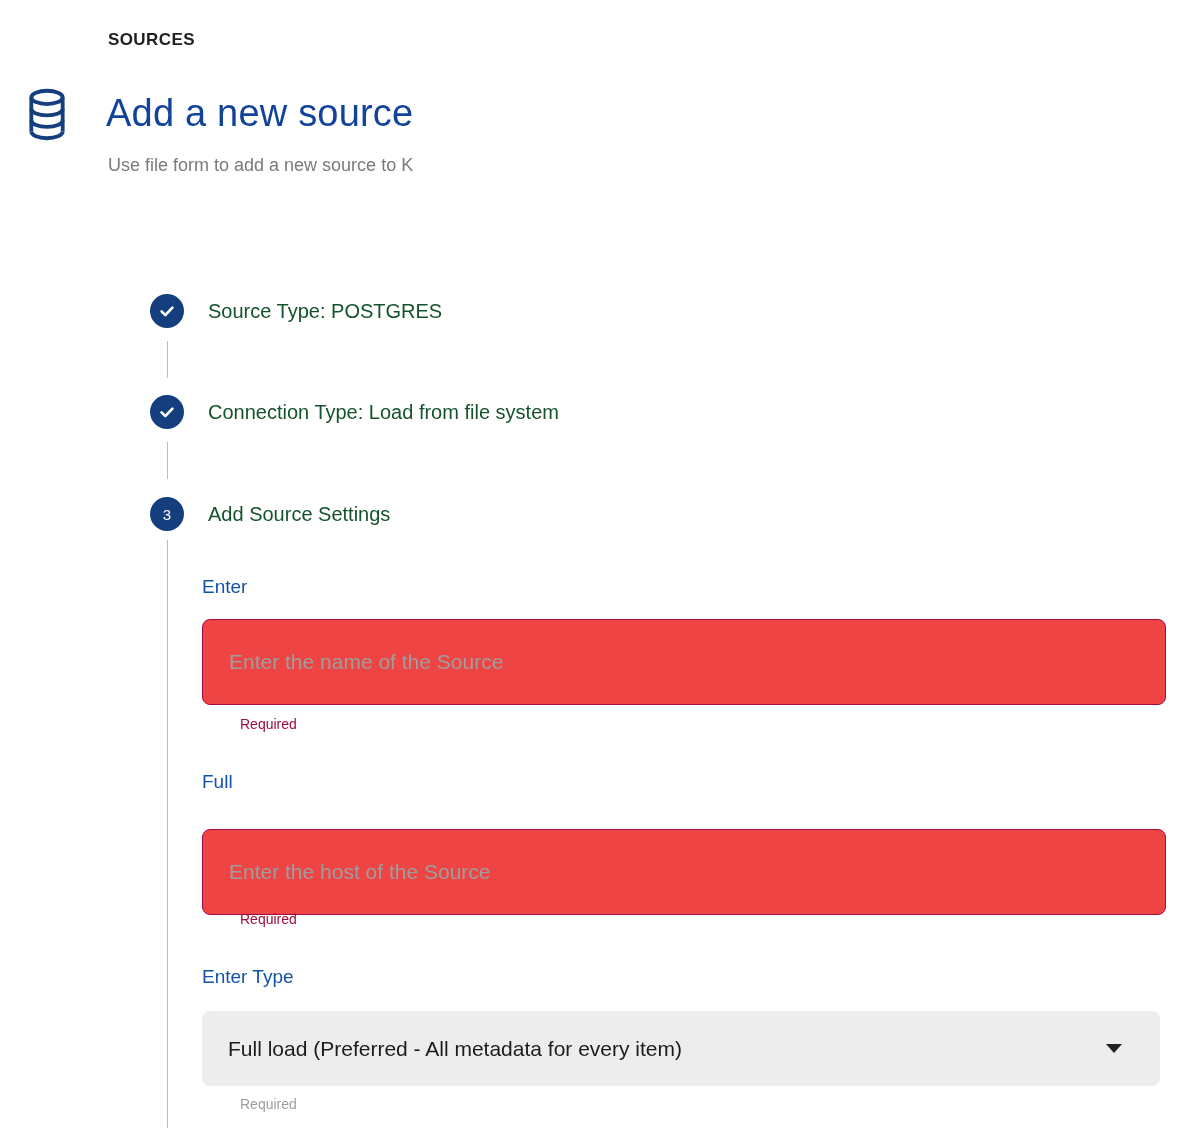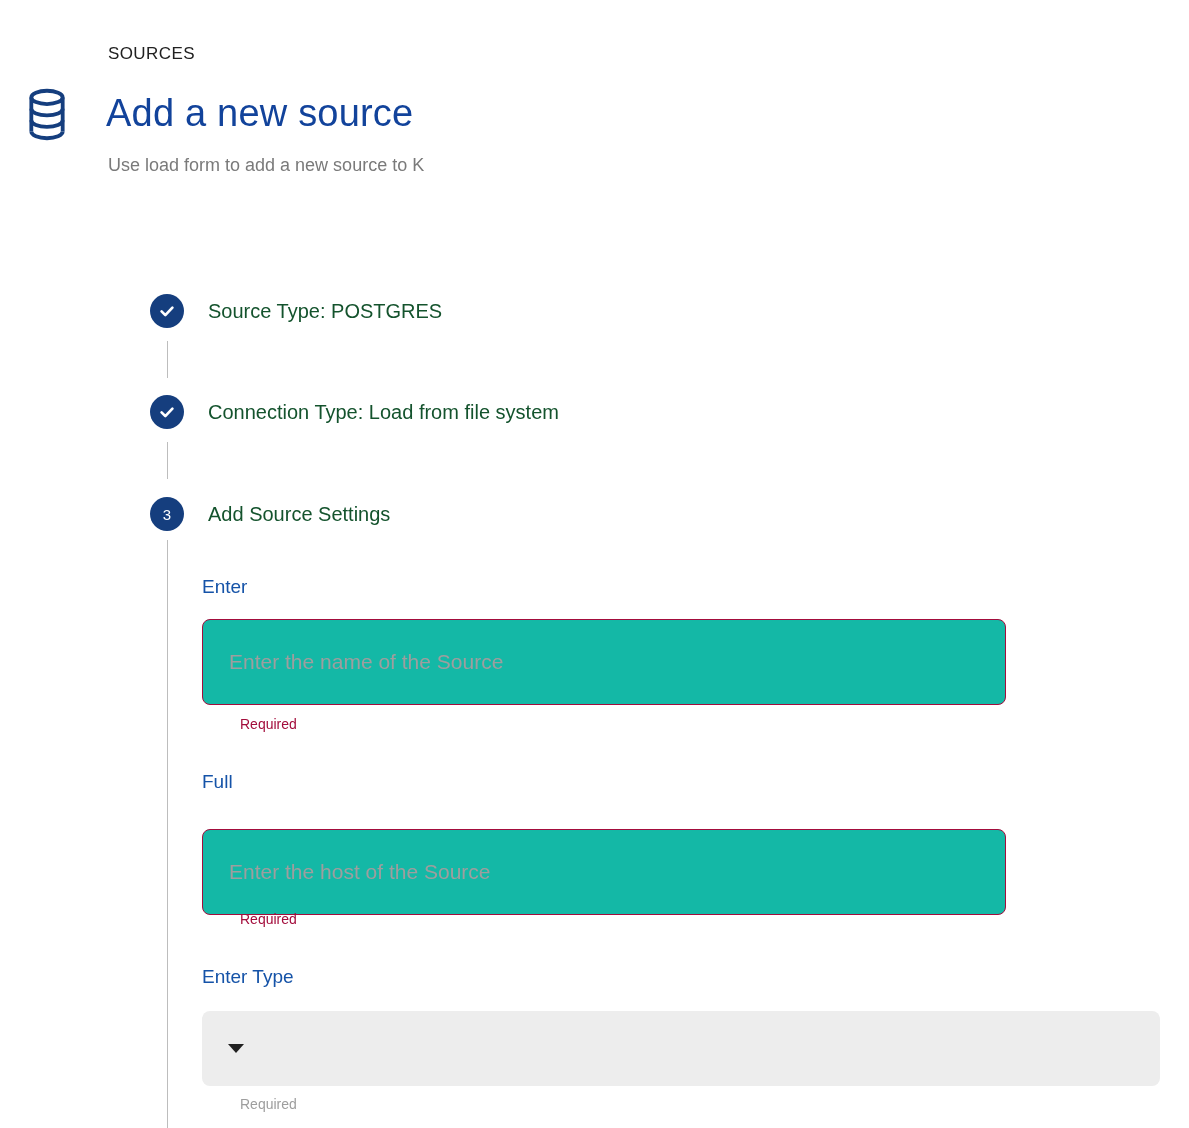--- a/index.html
+++ b/index.html
@@ -6,22 +6,22 @@
   html, body { background: #ffffff; }
   body {
     width: 1189px; height: 1128px;
     position: relative;
     font-family: "Liberation Sans", sans-serif;
     overflow: hidden;
   }
 
   
   .breadcrumb {
-    position: absolute; left: 108px; top: 44px;
-    font-size: 17px; font-weight: 400; letter-spacing: 0.4px;
+    position: absolute; left: 108px; top: 30px;
+    font-size: 17px; font-weight: 700; letter-spacing: 0.4px;
     color: #212121;
   }
   .db-icon {
     position: absolute; left: 28px; top: 88px;
     width: 38px; height: 53px;
   }
   .page-title {
     position: absolute; left: 106px; top: 92px;
     font-size: 38px; font-weight: 400; letter-spacing: 0.2px;
     color: #12439B;
@@ -61,22 +61,22 @@
   #label-3  { top: 497px; }
   #conn-3   { top: 540px; height: 588px; }
 
   
   .field-label {
     position: absolute; left: 202px;
     font-size: 19px; font-weight: 400;
     color: #1553A8;
   }
   .text-input {
-    position: absolute; left: 202px; width: 804px; height: 86px;
-    background: #14b8a6;
+    position: absolute; left: 202px; width: 964px; height: 86px;
+    background: #ef4444;
     border: 1.5px solid #A30D3C;
     border-radius: 8px;
     padding: 0 26px;
     font-family: "Liberation Sans", sans-serif;
     font-size: 21px; color: #212121;
     outline: none;
   }
   .text-input::placeholder { color: #9E9E9E; opacity: 1; }
   .helper {
     position: absolute; left: 240px;
@@ -122,21 +122,21 @@
   <svg width="38" height="53" viewBox="0 0 40 54" fill="none">
     <ellipse cx="20" cy="9" rx="16.5" ry="7" stroke="#153E7E" stroke-width="4"></ellipse>
     <path d="M3.5 21 a16.5 7 0 0 0 33 0" stroke="#153E7E" stroke-width="4" fill="none"></path>
     <path d="M3.5 33 a16.5 7 0 0 0 33 0" stroke="#153E7E" stroke-width="4" fill="none"></path>
     <path d="M3.5 45 a16.5 7 0 0 0 33 0" stroke="#153E7E" stroke-width="4" fill="none"></path>
     <path d="M3.5 9 V45 M36.5 9 V45" stroke="#153E7E" stroke-width="4"></path>
   </svg>
 </span>
 
 <h1 class="page-title">Add a new source</h1>
-<p class="page-subtitle">Use load form to add a new source to K</p>
+<p class="page-subtitle">Use file form to add a new source to K</p>
 
 <div class="step-circle" id="circle-1">
   <span>
     <svg width="20" height="20" viewBox="0 0 24 24" fill="none">
       <path d="M5.5 12.5 L10 17 L18.5 8" stroke="#ffffff" stroke-width="3.2" stroke-linecap="round" stroke-linejoin="round"></path>
     </svg>
   </span>
 </div>
 <div class="step-label" id="label-1">Source Type: POSTGRES</div>
 <div class="connector" id="conn-1"></div>
@@ -160,15 +160,16 @@
 <div class="field-label" id="label-name">Enter</div>
 <input class="text-input" id="input-name" type="text" placeholder="Enter the name of the Source" style="">
 <div class="helper error" id="helper-name">Required</div>
 
 <div class="field-label" id="label-host">Full</div>
 <input class="text-input" id="input-host" type="text" placeholder="Enter the host of the Source" style="">
 <div class="helper error" id="helper-host">Required</div>
 
 <div class="field-label" id="label-loadtype">Enter Type</div>
 <div class="select-box" id="select-loadtype">
+  <span class="select-value">Full load (Preferred - All metadata for every item)</span>
   <span class="caret"></span>
 </div>
 <div class="helper normal" id="helper-loadtype">Required</div>
 
 </body></html>

